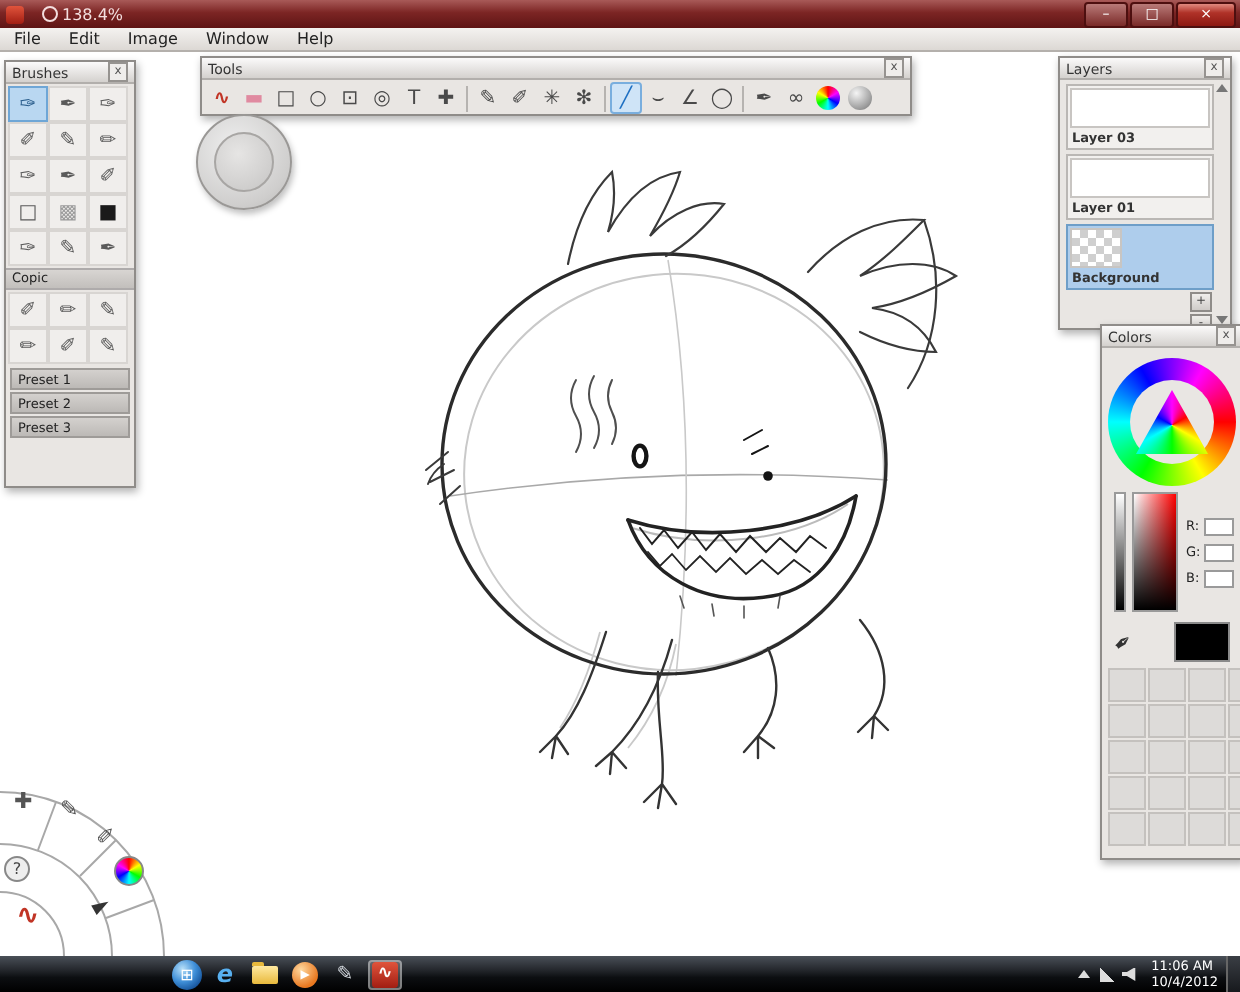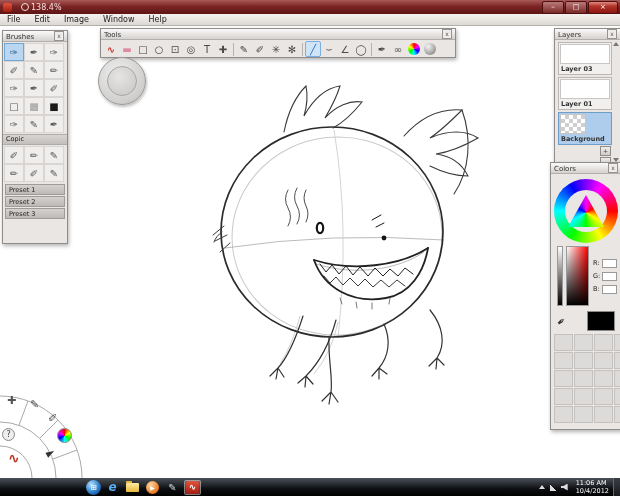--- a/index.html
+++ b/index.html
@@ -64,21 +64,21 @@
     font-size:10px;color:#5a5a5a;background:#f0eeec;border:1px solid #d8d5d2;box-sizing:border-box;}
   .bcell.sel{background:#b9d7f1;border-color:#6ea6d6;color:#2a5d8c;}
   .bcell.gray{color:#9a9a9a;}
   .bcell.black{color:#1a1a1a;}
   .copic-bar{height:9px;background:linear-gradient(#d8d5d2,#c2bfbc);border-top:1px solid #aeabab;
     border-bottom:1px solid #aeabab;font-size:6.5px;color:#222;display:flex;padding:0 3px;}
   .preset{height:9px;margin:1px 2px;background:linear-gradient(#d4d1ce,#bcb9b6);border:1px solid #9e9b98;
     font-size:6.5px;color:#222;display:flex;align-items:center;padding:0 3px;}
 
   
-  .layers-panel{left:554px;top:28px;width:67px;height:137px;}
+  .layers-panel{left:529px;top:28px;width:87px;height:137px;}
   .layer-row{margin:2px 8px 2px 3px;background:#f2f0ee;border:1px solid #bab7b4;padding:1px;}
   .layer-thumb{height:18px;background:#fff;border:1px solid #c8c5c2;}
   .layer-label{font-size:6.5px;color:#333;padding:1px 1px 0 1px;font-weight:bold;}
   .layer-row.sel{background:#aecdEC;background:#aecdec;border-color:#6e9ec8;}
   .layer-thumb.checker{background:repeating-conic-gradient(#cfcfcf 0 25%,#ffffff 0 50%) 0 0/8px 8px;width:24px;}
   .layer-side{position:absolute;right:1px;top:12px;bottom:1px;width:7px;display:flex;flex-direction:column;
     align-items:center;justify-content:space-between;padding:1px 0;box-sizing:border-box;}
   .mini-arrow{width:0;height:0;border-left:3px solid transparent;border-right:3px solid transparent;}
   .mini-arrow.up{border-bottom:4px solid #777;}
   .mini-arrow.down{border-top:4px solid #777;}

